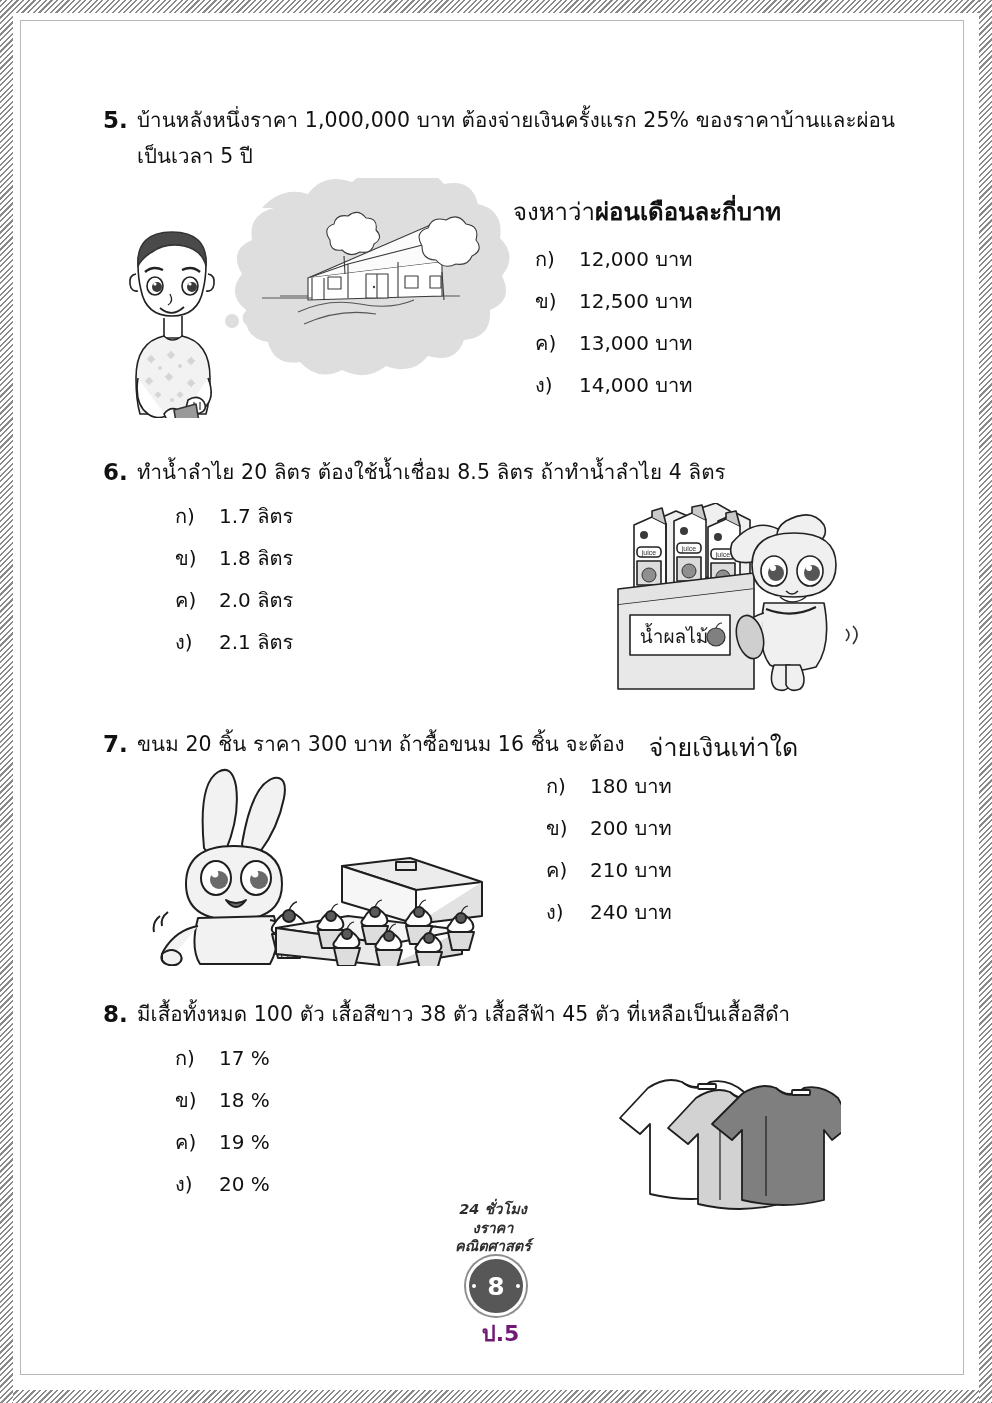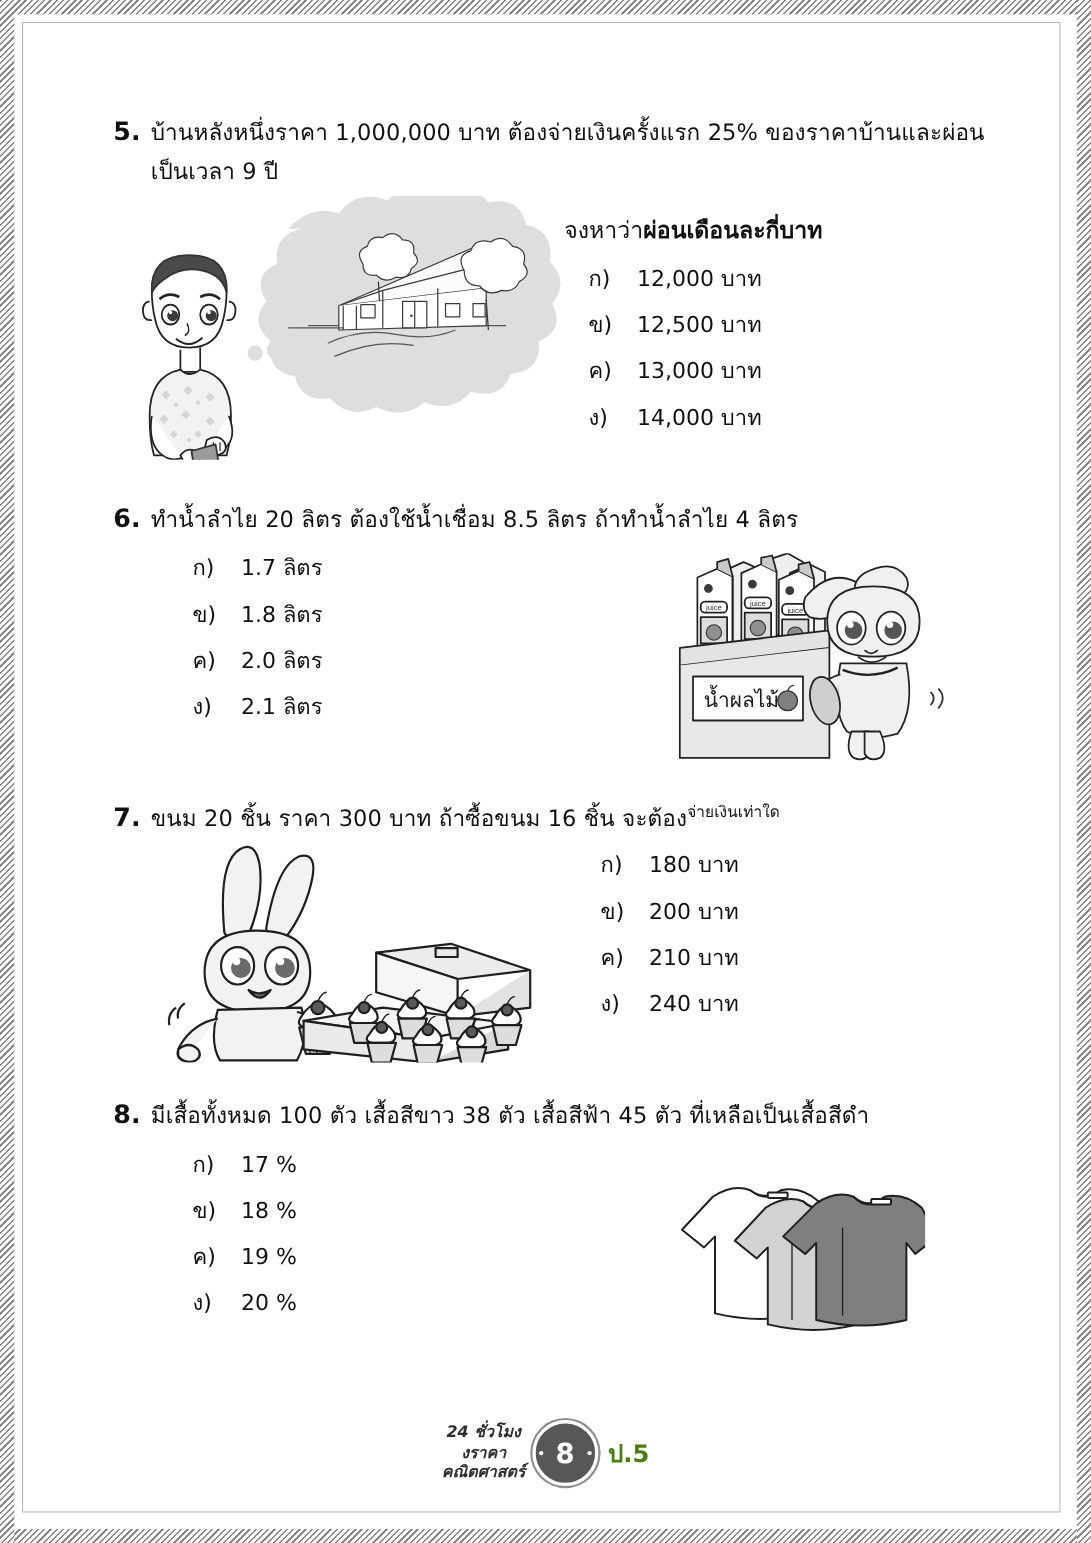--- a/index.html
+++ b/index.html
@@ -60,21 +60,21 @@
     font-weight: bold;
     font-size: 23px;
     width: 34px;
     flex: 0 0 34px;
     line-height: 1.3;
   }
   .q-text { font-weight: normal; }
   .q-text-2 { padding-left: 34px; font-size: 20.5px; line-height: 1.42; white-space: nowrap; }
 
   .prompt {
-    font-size: 21px;
+    font-size: 24px;
     white-space: nowrap;
     font-family: Liberation Serif, serif;
   }
   .prompt .bold { font-weight: bold; }
 
   .choices { margin-top: 8px; }
   .choice {
     display: flex;
     align-items: baseline;
     font-size: 20px;
@@ -87,20 +87,21 @@
 
   
   .footer {
     position: absolute;
     left: 0; right: 0;
     bottom: 52px;
     display: flex;
     align-items: center;
     justify-content: center;
     gap: 0px;
+    flex-direction: column;
   }
   .footer-brand {
     text-align: center;
     font-style: italic;
     font-weight: bold;
     font-size: 14.5px;
     line-height: 1.28;
     color: #2e2e2e;
     margin-right: 6px;
   }
@@ -127,21 +128,21 @@
     border-radius: 50%;
     top: 50%;
     margin-top: -2px;
   }
   .page-badge::before { left: 3px; }
   .page-badge::after  { right: 3px; }
   .grade-label {
     font-weight: bold;
     font-size: 22px;
     margin-left: 9px;
-    color: #4d7c0f;
+    color: #701a75;
   }
 
   
   .illus { position: absolute; text-align: right; }
   svg { display: block; }
 </style>
 </head>
 <body>
 
 <div class="page">
@@ -152,21 +153,21 @@
   <div class="border-strip border-right"></div>
   <div class="inner-frame"></div>
 
   <div class="content">
 
     <div class="q-block" style="top:106px; left:103px; width:800px;">
       <div class="q-line">
         <span class="q-num">5.</span>
         <span class="q-text">บ้านหลังหนึ่งราคา 1,000,000 บาท ต้องจ่ายเงินครั้งแรก 25% ของราคาบ้านและผ่อน</span>
       </div>
-      <div class="q-text-2" style="margin-top:6px;">เป็นเวลา 9 ปี</div>
+      <div class="q-text-2" style="margin-top:6px;">เป็นเวลา 5 ปี</div>
     </div>
 
     <div class="illus" style="top:178px; left:112px;">
       <svg width="400" height="240" viewBox="0 0 400 240">
 
         <path d="M150 30 q20-22 46-14 q16-22 44-12 q22-20 48-6 q26-14 44 8 q28-6 34 20 q26 6 22 34 q18 18 2 38
                  q12 24-12 34 q2 28-26 30 q-8 24-36 16 q-16 20-42 10 q-20 16-44 4 q-24 12-42-8
                  q-26 4-32-20 q-26-4-22-32 q-20-16-4-36 q-14-24 10-34 q-4-26 22-32 z" fill="#dedede" stroke="none"></path>
 
         <circle cx="120" cy="143" r="7" fill="#dedede"></circle>
@@ -387,21 +388,21 @@
             <path d="M249 123 q8 8 0 18"></path>
           </g>
         </g>
       </svg>
     </div>
 
     <div class="q-block" style="top:730px; left:103px; width:800px;">
       <div class="q-line">
         <span class="q-num">7.</span>
         <span class="q-text">ขนม 20 ชิ้น ราคา 300 บาท ถ้าซื้อขนม 16 ชิ้น จะต้อง</span>
-          <span class="bold" style="font-size:14px;">จ่ายเงินเท่าใด</span>
+          <span class="bold" style="font-size:25px;margin-left:24px;">จ่ายเงินเท่าใด</span>
       </div>
     </div>
 
     <div class="illus" style="top:768px; left:152px;">
       <svg width="350" height="198" viewBox="0 0 350 198">
         <g stroke="#1f1f1f" stroke-width="2" stroke-linejoin="round">
 
           <path d="M52 80 q-6-64 14-76 q14-8 18 14 q4 30 -10 64 q-10 16 -22 -2z" fill="#f2f2f2"></path>
           <path d="M90 76 q10-60 32-66 q14-2 10 20 q-6 30 -24 54 q-14 14 -18 -8z" fill="#f2f2f2"></path>
 

